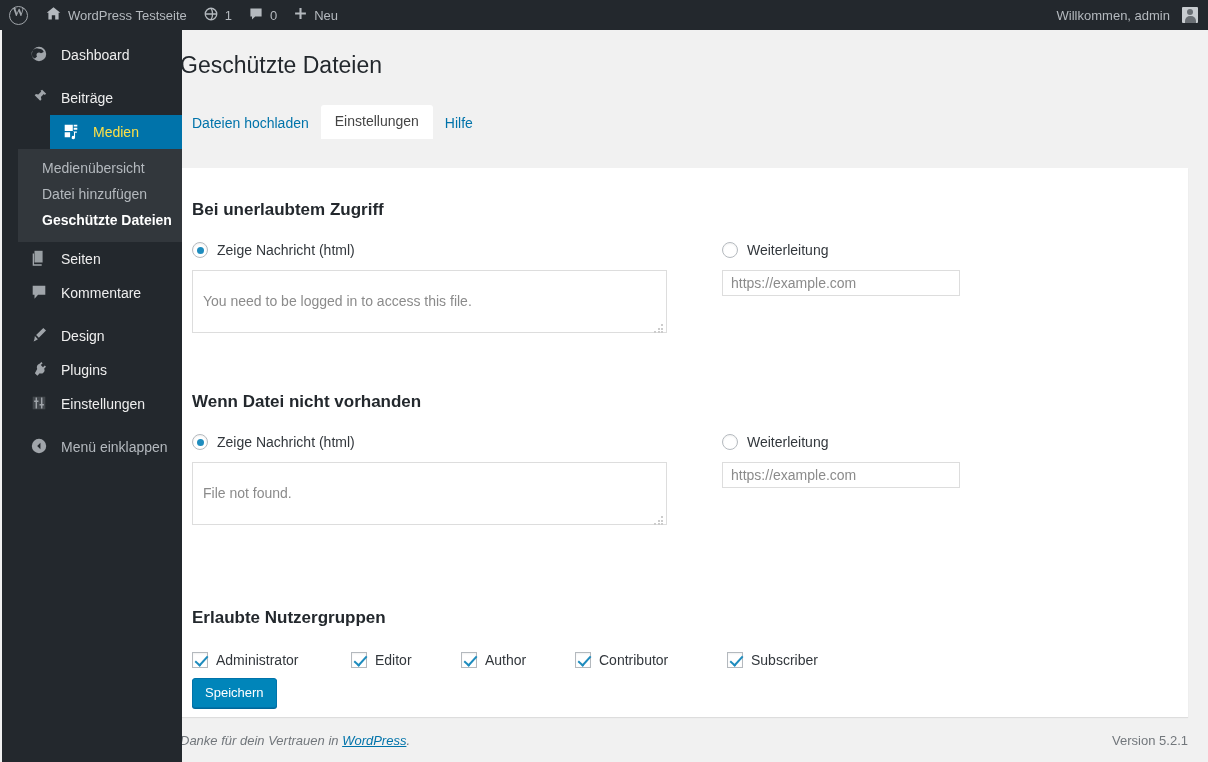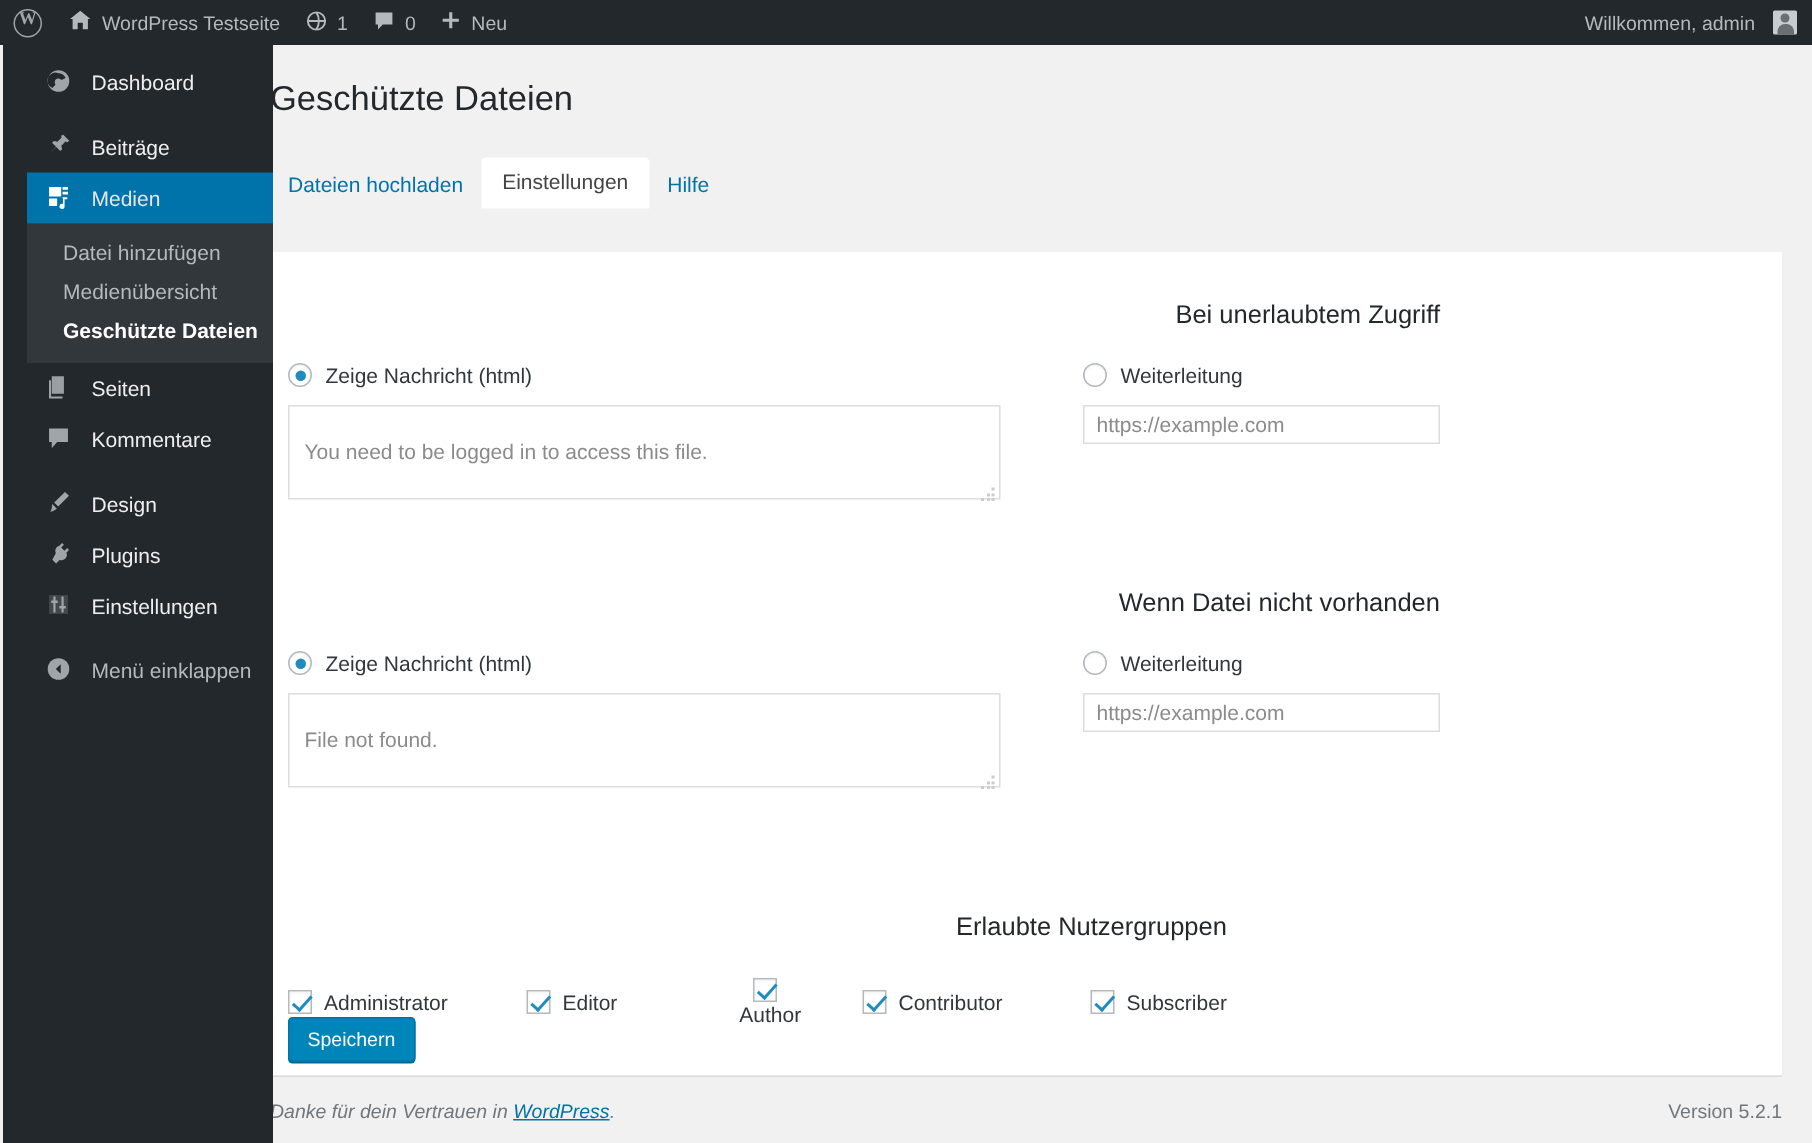--- a/index.html
+++ b/index.html
@@ -67,21 +67,21 @@
   }
   .menu-item {
     position: relative;
     display: flex; align-items: center;
     height: 34px; padding-left: 12px;
     color: #eee; text-decoration: none;
     line-height: 1;
   }
   .menu-item .mlabel { margin-left: 11px; font-size: 14px; }
   .menu-item.current {
-    background: #0073aa; color: #e5e5e5; font-weight: 400;
+    background: #0073aa; color: #fde047; font-weight: 400; margin-left: 32px;
   }
   .menu-item.current::after {
     content: ""; position: absolute; right: -8px; top: 50%;
     margin-top: -8px;
     border-top: 8px solid transparent;
     border-bottom: 8px solid transparent;
     border-left: 8px solid #f1f1f1;
   }
   .menu-item.collapse { color: #b4b9be; }
   .menu-sep { height: 9px; }
@@ -127,22 +127,22 @@
   }
 
   #panel {
     position: absolute; top: 138px; left: 20px;
     width: 1008px; height: 549px;
     background: #fff;
     box-shadow: 0 1px 1px rgba(0,0,0,.08);
   }
 
   .section-title {
-    font-size: 17px; font-weight: normal; color: #23282d;
-    margin: 0; padding: 0; text-align: right;
+    font-size: 17px; font-weight: bold; color: #23282d;
+    margin: 0; padding: 0;
   }
 
   .radio-row { display: flex; align-items: center; }
   .radio {
     width: 16px; height: 16px; border-radius: 50%;
     border: 1px solid #b4b9be; background: #fff;
     display: inline-block; position: relative;
     flex: 0 0 16px;
     box-shadow: inset 0 1px 2px rgba(0,0,0,.06);
   }
@@ -290,22 +290,22 @@
   <a class="menu-item current">
     <span class="micon">
       <svg width="18" height="18" viewBox="0 0 20 20" fill="#ffffff">
           <path d="M3 3h9v7H3zM13 3h4v2h-4zM13 6.5h4v2h-4zM3 11.5h6v5.5H3zM11.5 10.5c1 0 1.8.3 1.8 1v4.1a1.9 1.9 0 1 0 1.2 1.7V12h2v-1.5z"></path>
         </svg>
     </span>
     <span class="mlabel">Medien</span>
   </a>
 
   <div class="submenu">
+    <a>Medienübersicht</a>
     <a>Datei hinzufügen</a>
-    <a>Medienübersicht</a>
     <a class="current">Geschützte Dateien</a>
   </div>
 
   <a class="menu-item">
     <span class="micon">
       <svg width="18" height="18" viewBox="0 0 20 20" fill="#a0a5aa">
           <path d="M5 2h9v13H5z" opacity=".95"></path>
           <path d="M3 5h1.5v12H13v1.5H3z"></path>
         </svg>
     </span>
@@ -451,21 +451,21 @@
 
       <div style="display:flex; margin-top:24px; gap:17px;">
         <div class="cb-row" style="width:142px;">
           <span class="checkbox on"></span>
           <span class="cb-label">Administrator</span>
         </div>
         <div class="cb-row" style="width:93px;">
           <span class="checkbox on"></span>
           <span class="cb-label">Editor</span>
         </div>
-        <div class="cb-row" style="width:97px;flex-direction:column;">
+        <div class="cb-row" style="width:97px;">
           <span class="checkbox on"></span>
           <span class="cb-label">Author</span>
         </div>
         <div class="cb-row" style="width:135px;">
           <span class="checkbox on"></span>
           <span class="cb-label">Contributor</span>
         </div>
         <div class="cb-row">
           <span class="checkbox on"></span>
           <span class="cb-label">Subscriber</span>

